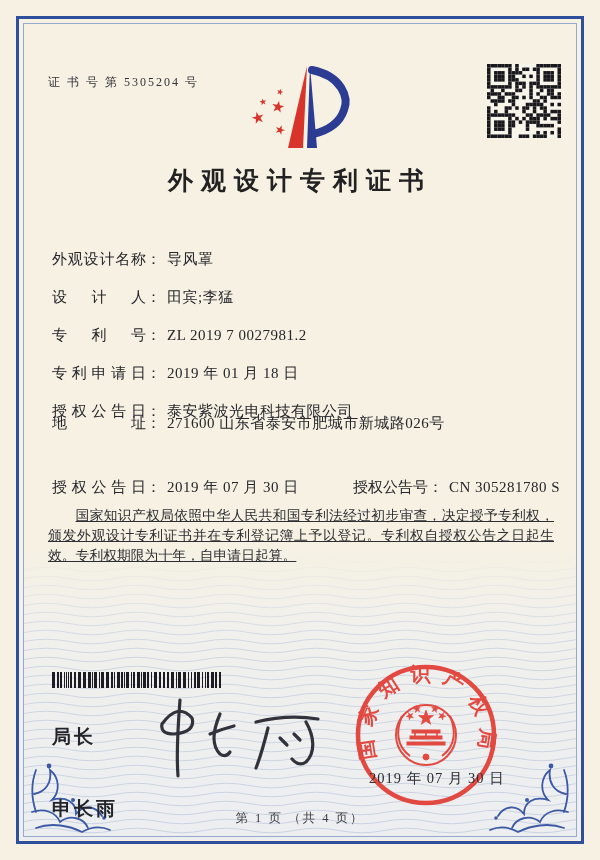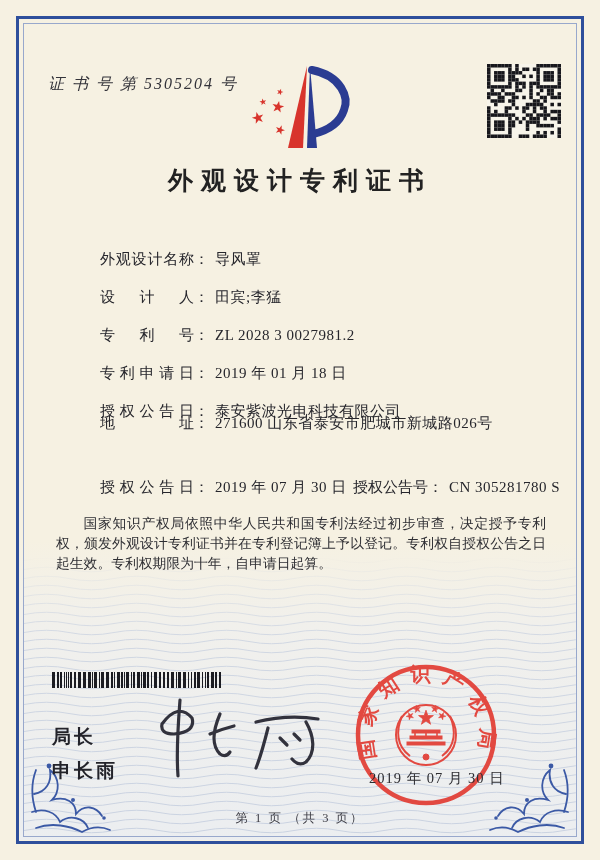--- a/index.html
+++ b/index.html
@@ -9,37 +9,37 @@
     font-family:"Liberation Serif","DejaVu Serif",serif;
     color:#26262c;
   }
   .tint{position:absolute;left:20px;right:20px;top:540px;height:300px;z-index:0;
     background:linear-gradient(180deg,rgba(236,239,245,0) 0%,rgba(236,239,245,.55) 30%,rgba(233,237,244,.8) 100%);}
   .waves{position:absolute;left:24px;top:556px;z-index:0;}
   .frame-outer{position:absolute;inset:16px;border:3px solid #2e4f9c;z-index:3;pointer-events:none;}
   .frame-inner{position:absolute;inset:23px;border:1px solid #98a8cc;z-index:3;pointer-events:none;}
   .flourish{position:absolute;z-index:2;}
   .flourish.right{transform:scaleX(-1);}
-  .cert-no{position:absolute;left:48px;top:74px;font-size:16px;letter-spacing:2px;color:#33333a;z-index:4;font-style:italic;}
+  .cert-no{position:absolute;left:48px;top:74px;font-size:12px;letter-spacing:2px;color:#33333a;z-index:4;}
   .qr{position:absolute;left:487px;top:64px;z-index:4;}
   .logo{position:absolute;left:238px;top:58px;z-index:4;}
   .title{position:absolute;left:0;right:0;top:164px;text-align:center;font-size:25px;font-weight:700;
     letter-spacing:8px;color:#222;z-index:4;}
   .frow{position:absolute;left:52px;height:22px;font-size:15px;z-index:4;white-space:nowrap;}
-  .flabel{display:inline-block;width:94px;text-align:justify;text-align-last:justify;vertical-align:top;margin-left:48px;}
+  .flabel{display:inline-block;width:94px;text-align:justify;text-align-last:justify;vertical-align:top;}
   .fcolon{display:inline-block;margin-right:6px;}
   .fval{letter-spacing:.5px;}
   .grant-no{position:absolute;left:300px;top:0;}
   .paras{position:absolute;left:48px;width:506px;top:506px;font-size:13.8px;line-height:20px;
     text-align:justify;color:#2e2e33;z-index:4;}
-  .paras p{margin:8px;text-indent:2em;}
+  .paras p{margin:0;text-indent:2em;text-decoration:underline;}
   .barcode{position:absolute;left:52px;top:672px;z-index:4;}
   .director{position:absolute;left:52px;z-index:4;font-family:"Liberation Sans","DejaVu Sans",sans-serif;
     font-weight:600;font-size:19px;letter-spacing:3px;color:#23232a;}
-  .director.t{top:724px;} .director.n{top:758px;}
+  .director.t{top:724px;} .director.n{top:796px;}
   .sig{position:absolute;left:148px;top:688px;z-index:4;}
   .seal{position:absolute;left:352px;top:656px;z-index:4;opacity:.92;}
   .seal-date{position:absolute;left:369px;top:769px;z-index:5;font-size:14.5px;letter-spacing:1px;color:#2c2c31;white-space:nowrap;}
   .page-info{position:absolute;left:0;right:0;top:810px;text-align:center;font-size:12.5px;
     letter-spacing:2px;color:#3c3c44;z-index:4;}
 </style>
 </head>
 <body>
 
 <div class="tint"></div>
@@ -347,21 +347,21 @@
 
 <div class="title">外观设计专利证书</div>
 
 <div class="frow" style="top:250px">
   <span class="flabel">外观设计名称</span><span class="fcolon">：</span><span class="fval">导风罩</span>
 </div>
 <div class="frow" style="top:288px">
   <span class="flabel">设计人</span><span class="fcolon">：</span><span class="fval">田宾;李猛</span>
 </div>
 <div class="frow" style="top:326px">
-  <span class="flabel">专利号</span><span class="fcolon">：</span><span class="fval">ZL 2028 3 0027981.2</span>
+  <span class="flabel">专利号</span><span class="fcolon">：</span><span class="fval">ZL 2019 7 0027981.2</span>
 </div>
 <div class="frow" style="top:364px">
   <span class="flabel">专利申请日</span><span class="fcolon">：</span><span class="fval">2019 年 01 月 18 日</span>
 </div>
 <div class="frow" style="top:402px">
   <span class="flabel">授权公告日</span><span class="fcolon">：</span><span class="fval">泰安紫波光电科技有限公司</span>
 </div>
 <div class="frow" style="top:414px">
   <span class="flabel">地址</span><span class="fcolon">：</span><span class="fval">271600 山东省泰安市肥城市新城路026号</span>
 </div>
@@ -463,13 +463,13 @@
     <rect x="58" y="80" width="32" height="3"></rect>
     <path d="M63,77 v3 M74,77 v3 M85,77 v3" stroke-width="1.6" fill="none"></path>
     <rect x="55" y="86" width="38" height="3"></rect>
     <path d="M50,60 C44,74 44,90 58,100" fill="none" stroke-width="2"></path>
     <path d="M98,60 C104,74 104,90 90,100" fill="none" stroke-width="2"></path>
     <circle cx="74" cy="101" r="3"></circle>
   </g>
 </svg>
 <div class="seal-date">2019 年 07 月 30 日</div>
 
-<div class="page-info">第 1 页 （共 3 页）</div>
+<div class="page-info">第 1 页 （共 4 页）</div>
 
 </body></html>

